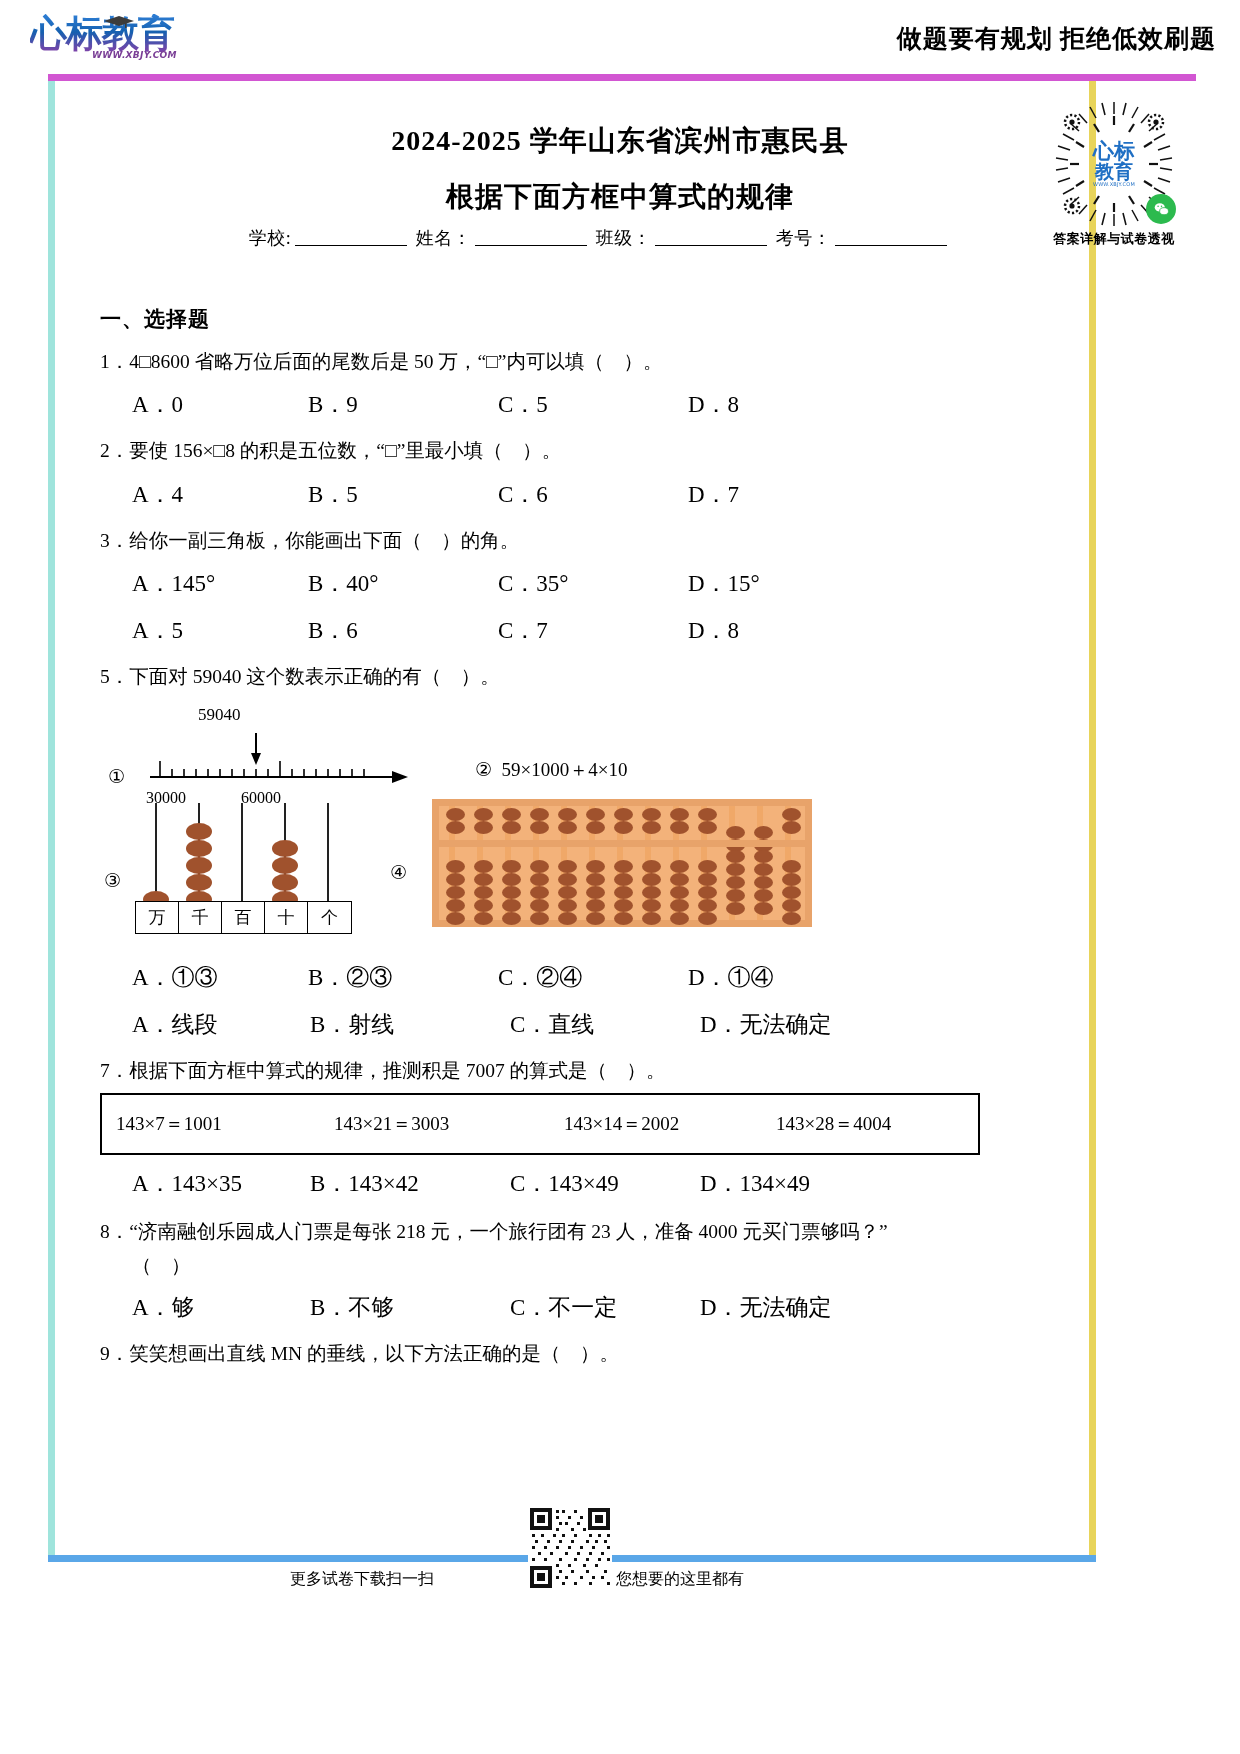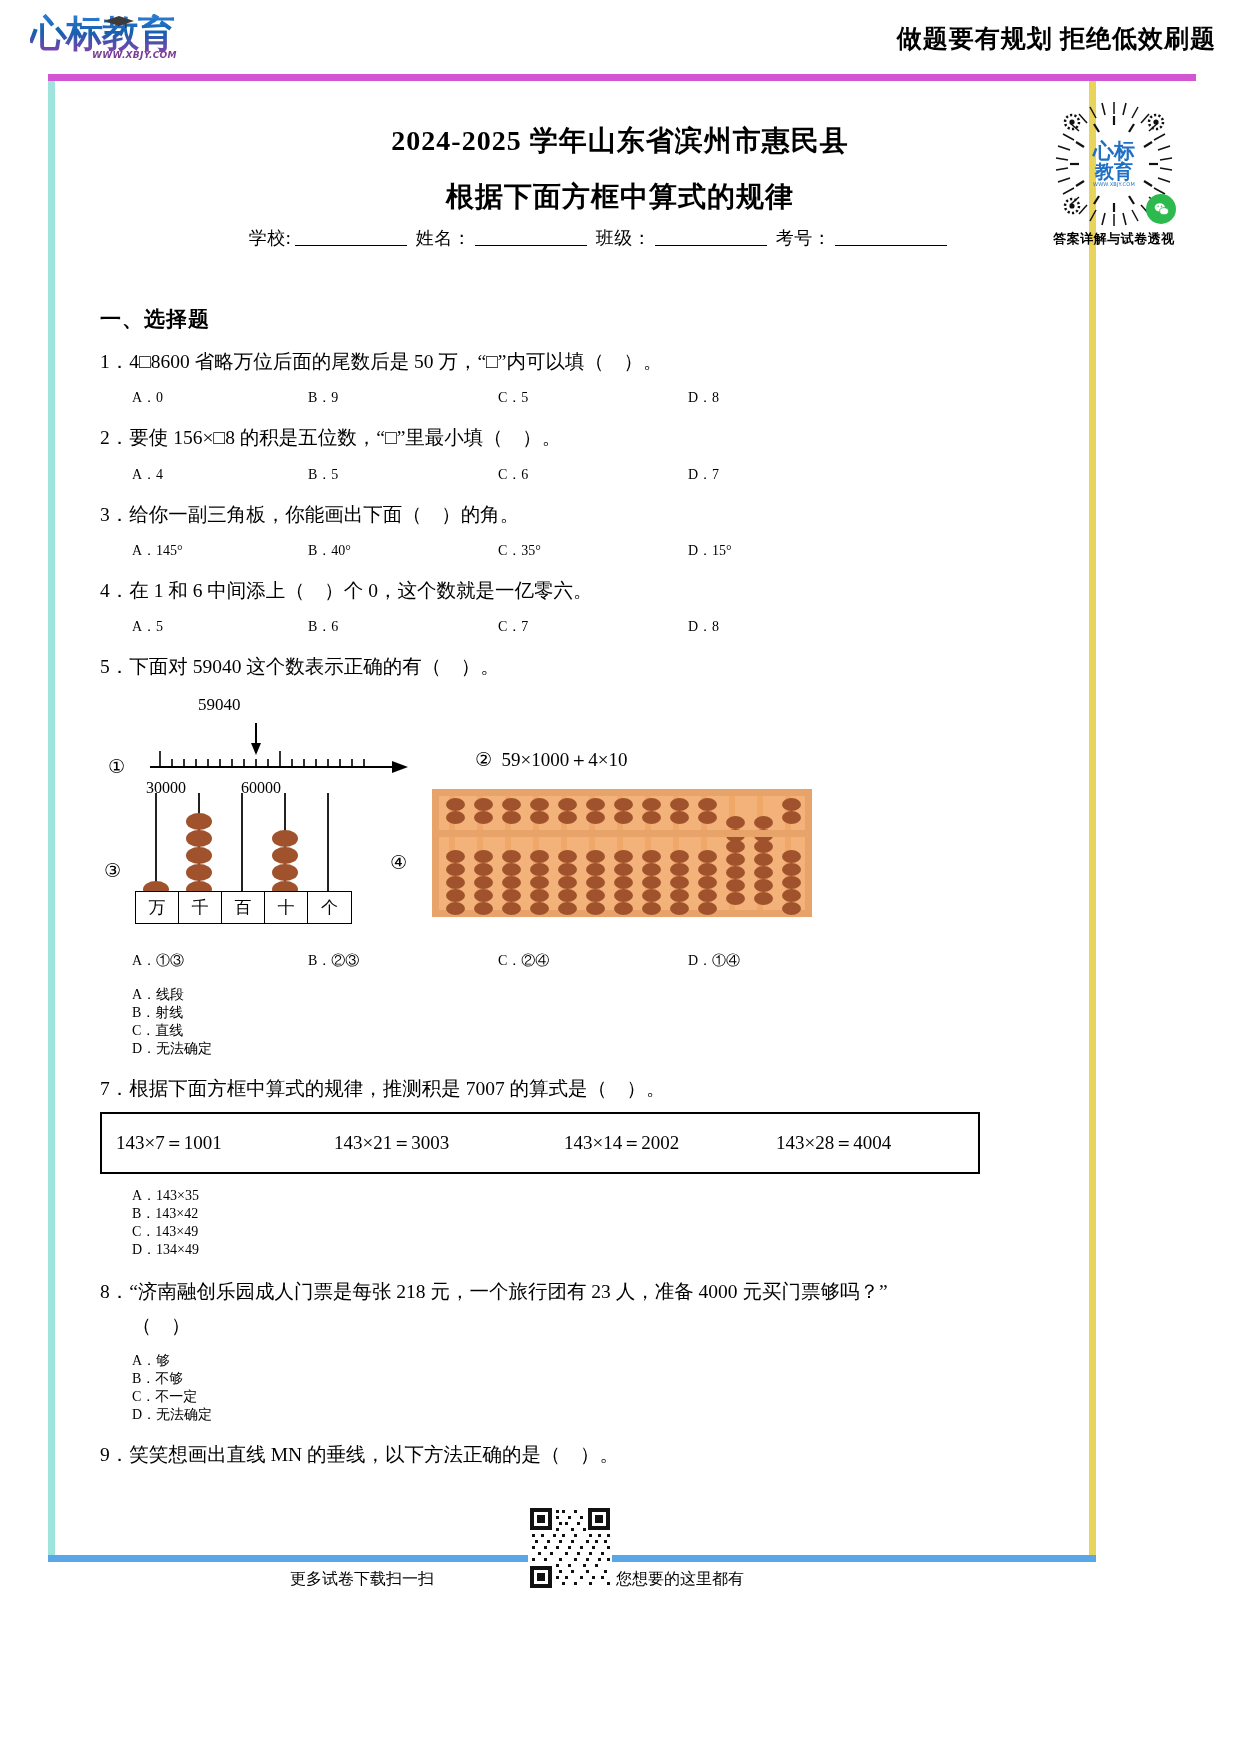--- a/index.html
+++ b/index.html
@@ -204,31 +204,31 @@
 
   .q {
     font-size: 19.5px;
     line-height: 1.5;
     margin-bottom: 8px;
     white-space: nowrap;
   }
 
   .opts {
     display: flex;
-    font-size: 14px;
+    font-size: 23px;
     margin: 13px 0 16px 0;
     padding-left: 32px;
   }
   .opts > span { white-space: nowrap; }
   .opt-a { width: 176px; }
   .opt-b { width: 190px; }
   .opt-c { width: 190px; }
   .opt-d { width: 170px; }
 
-  .opts.wide { padding-left: 32px; flex-direction: column; }
+  .opts.wide { padding-left: 32px; }
   .opts.wide .opt-a { width: 178px; }
   .opts.wide .opt-b { width: 200px; }
   .opts.wide .opt-c { width: 190px; }
 
   
   .fig5 {
     position: relative;
     height: 250px;
     margin: 6px 0 2px 0;
   }
@@ -528,21 +528,20 @@
     </div>
 
     <div class="q">3．给你一副三角板，你能画出下面（　）的角。</div>
     <div class="opts">
       <span class="opt-a">A．145°</span>
       <span class="opt-b">B．40°</span>
       <span class="opt-c">C．35°</span>
       <span class="opt-d">D．15°</span>
     </div>
 
-    <div class="q">4．在 1 和 6 中间添上（　）个 0，这个数就是一亿零六。</div>
     <div class="opts">
       <span class="opt-a">A．5</span>
       <span class="opt-b">B．6</span>
       <span class="opt-c">C．7</span>
       <span class="opt-d">D．8</span>
     </div>
 
     <div class="q">5．下面对 59040 这个数表示正确的有（　）。</div>
 
     <div class="fig5">

